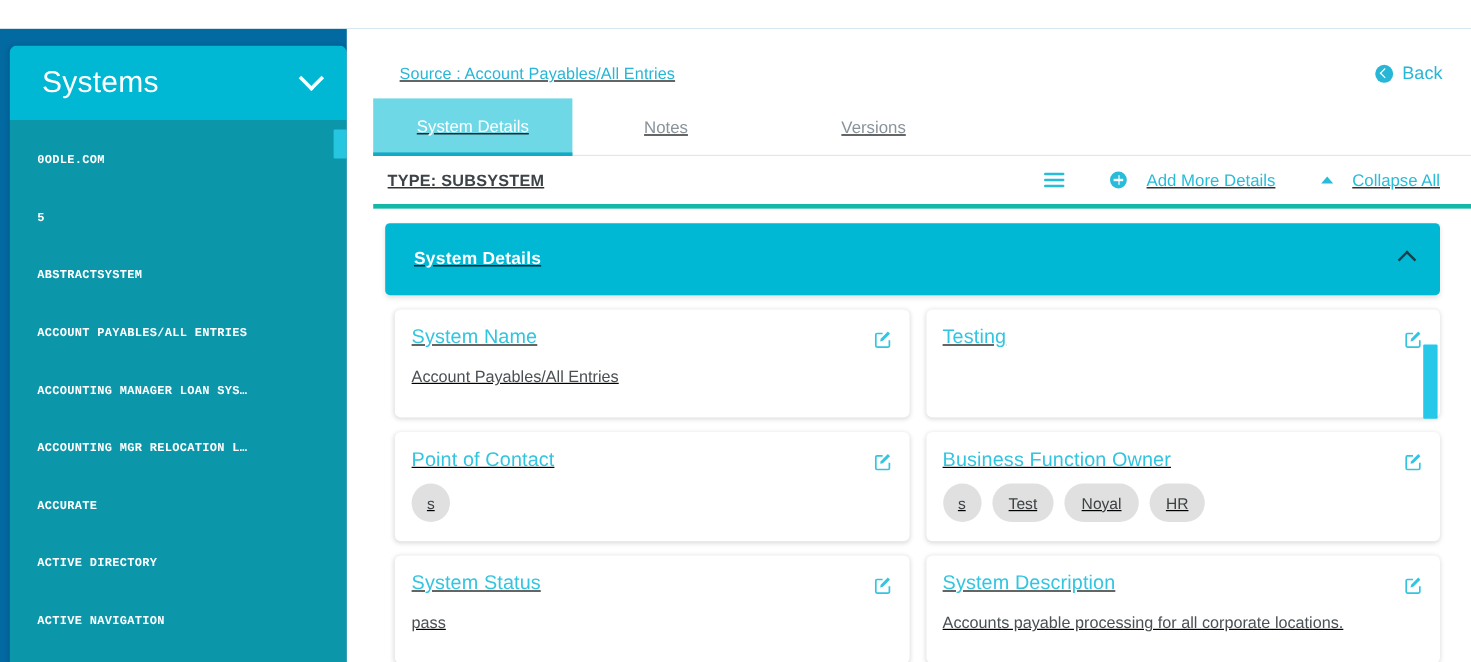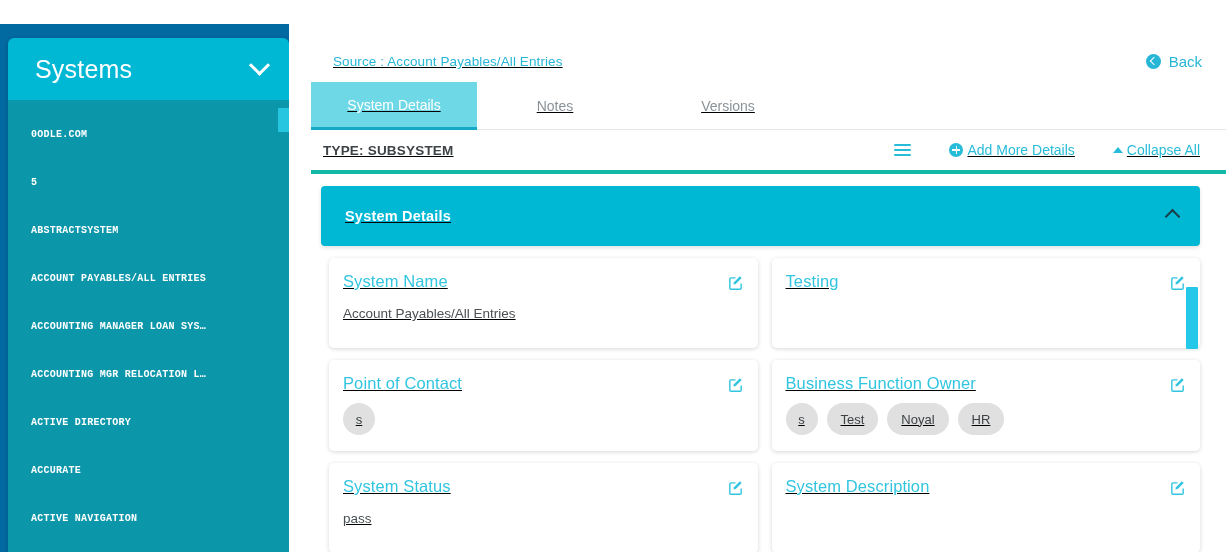--- a/index.html
+++ b/index.html
@@ -197,21 +197,21 @@
   }
   .hamburger {
     width: 17px; height: 13px;
     display: flex; flex-direction: column; justify-content: space-between;
     cursor: pointer;
   }
   .hamburger i { display:block; height: 2.4px; background: #27bcd8; border-radius: 1px; }
   .act-link {
     display: flex;
     align-items: center;
-    gap: 4px;
+    gap: 16px;
     color: #27bcd8;
     font-size: 14px;
     cursor: pointer;
     white-space: nowrap;
   }
   .plus-circle {
     width: 14px; height: 14px;
     border-radius: 50%;
     background: #27bcd8;
     position: relative;
@@ -364,24 +364,24 @@
       <div class="side-item">
           <span>ACCOUNT PAYABLES/ALL ENTRIES</span>
         </div>
       <div class="side-item">
           <span>ACCOUNTING MANAGER LOAN SYS…</span>
         </div>
       <div class="side-item">
           <span>ACCOUNTING MGR RELOCATION L…</span>
         </div>
       <div class="side-item">
+          <span>ACCURATE</span>
+        </div>
+      <div class="side-item">
           <span>ACTIVE DIRECTORY</span>
-        </div>
-      <div class="side-item">
-          <span>ACCURATE</span>
         </div>
       <div class="side-item">
           <span>ACTIVE NAVIGATION</span>
         </div>
       <div class="side-item">
           <span>ADOBE SIGN</span>
         </div>
 
       <div id="sidebar-scroll-track">
         <div id="sidebar-scroll-thumb"></div>
@@ -479,20 +479,21 @@
                   <path d="M18.2 3.3l2.5 2.5-8.4 8.4-3.2.7.7-3.2z" fill="#32c5e0" stroke="none"></path>
                 </svg></div>
               <div class="card-value">pass</div>
             </div>
             <div class="card">
               <div class="card-title">System Description</div>
               <div class="edit-icon"><svg viewBox="0 0 24 24" width="17" height="17" fill="none" stroke="#32c5e0" stroke-width="2">
                   <path d="M20 13.5V20a1.5 1.5 0 0 1-1.5 1.5h-13A1.5 1.5 0 0 1 4 20V7a1.5 1.5 0 0 1 1.5-1.5H12"></path>
                   <path d="M18.2 3.3l2.5 2.5-8.4 8.4-3.2.7.7-3.2z" fill="#32c5e0" stroke="none"></path>
                 </svg></div>
+              <div class="card-value">Accounts payable processing for all corporate locations.</div>
             </div>
             <div class="card">
               <div class="card-title"></div>
             </div>
             <div class="card">
               <div class="card-title"></div>
             </div>
           </div>
       </div>
     </div>

